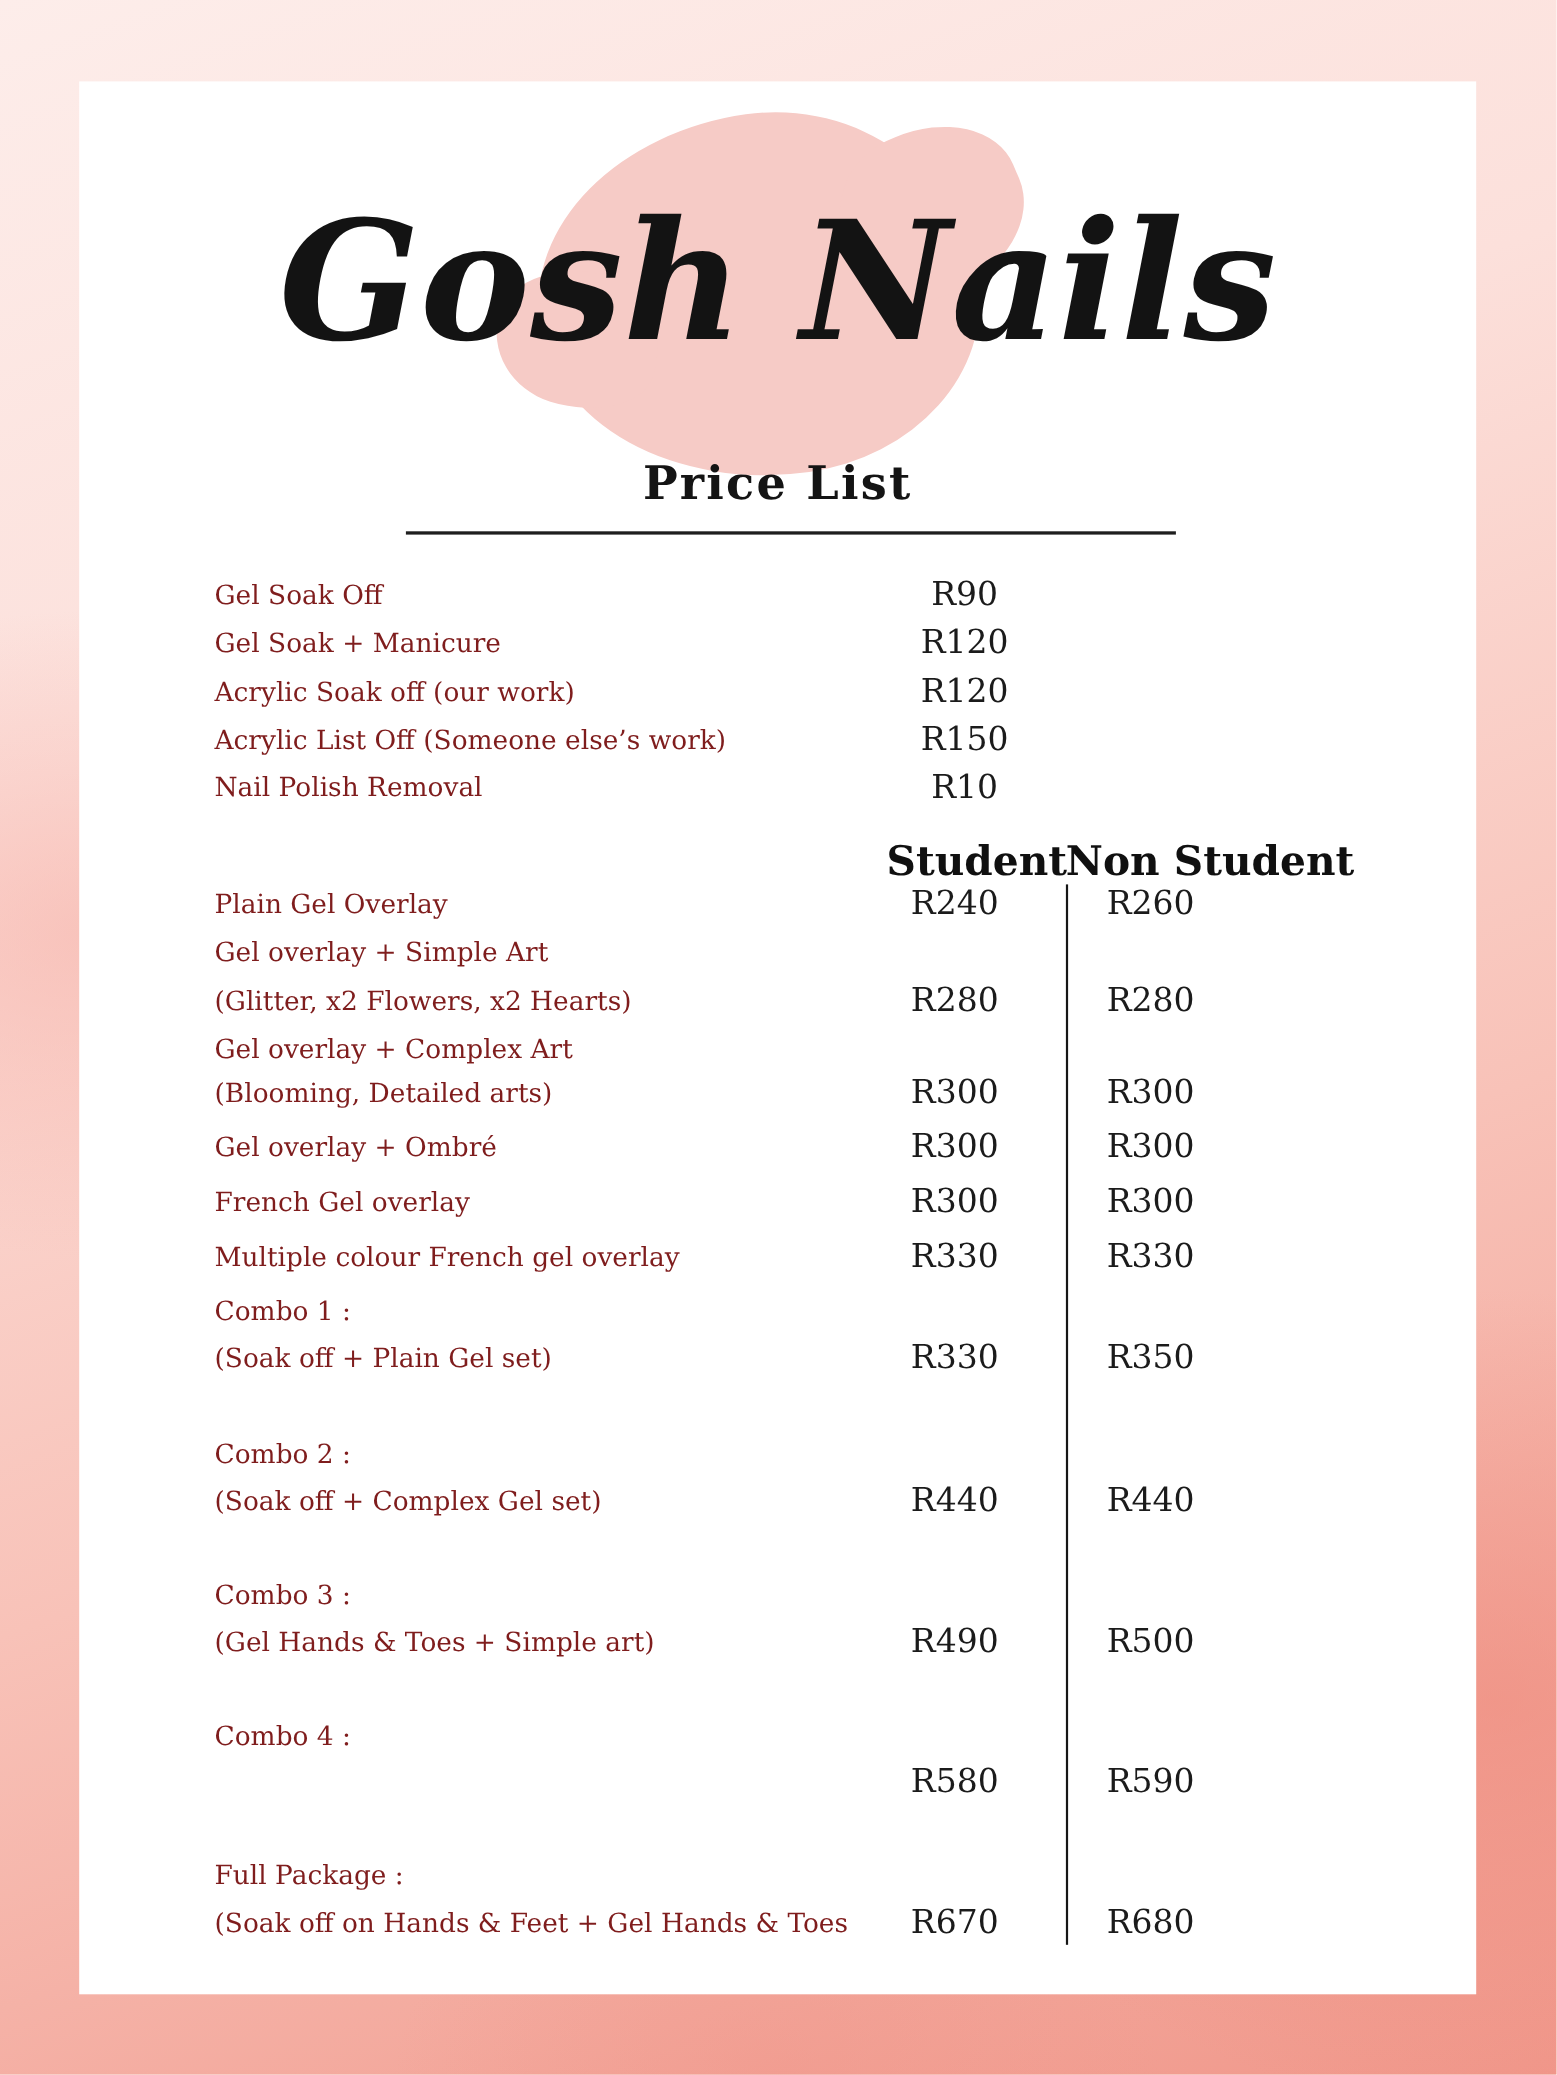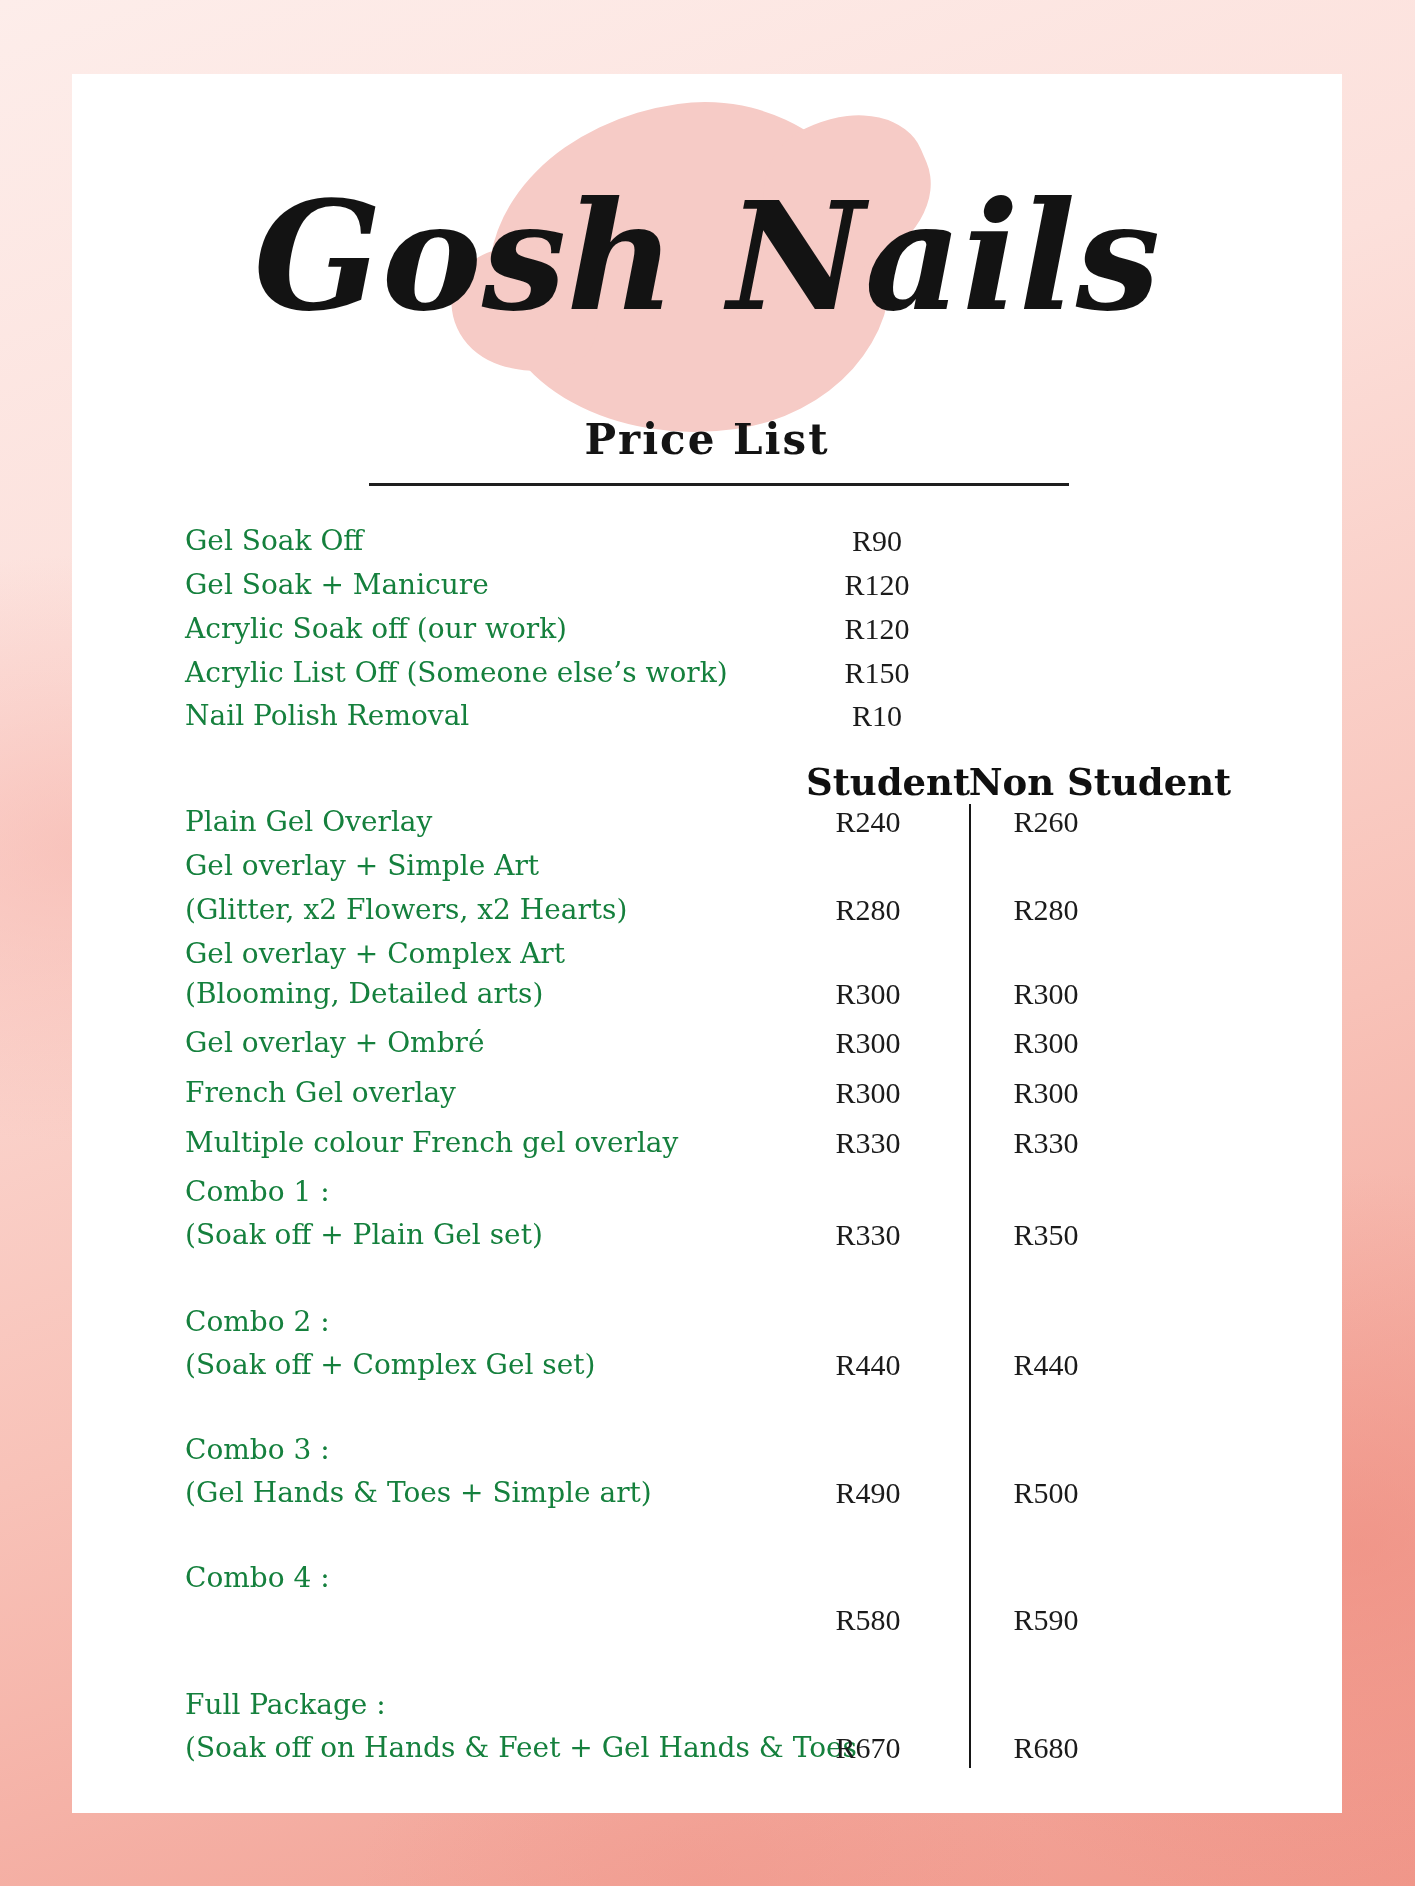--- a/index.html
+++ b/index.html
@@ -54,28 +54,28 @@
     font-size: 42px; line-height: 1.15;
     font-weight: 700; letter-spacing: 2px;
     color: #141414;
   }
   .title-underline {
     position: absolute; left: 297px; top: 409px;
     width: 700px; height: 3px; background: #1e1e1e;
   }
   .row { position: absolute; left: 0; width: 100%; height: 44px; }
   .svc {
-    position: absolute; left: 113px;
-    font-size: 28px; line-height: 44px;
-    white-space: nowrap; color: #15803d;
+    position: absolute; left: 123px;
+    font-size: 24px; line-height: 44px;
+    white-space: nowrap; color: #7f1d1d;
   }
   .price {
     position: absolute;
     font-size: 30px; line-height: 44px;
-    text-align: center; color: #1b1b1b; white-space: nowrap; font-family: Liberation Serif, serif;
+    text-align: center; color: #1b1b1b; white-space: nowrap;
   }
   .pb { left: 740px; width: 130px; }   
   .ps { left: 731px; width: 130px; }   
   .pn { left: 904px; width: 140px; }   
   .col-headers { position: absolute; left: 0; top: 686px; width: 100%; height: 44px; }
   .col-head {
     position: absolute;
     font-size: 37px; line-height: 44px; font-weight: 700;
     text-align: center; color: #101010; white-space: nowrap;
   }

